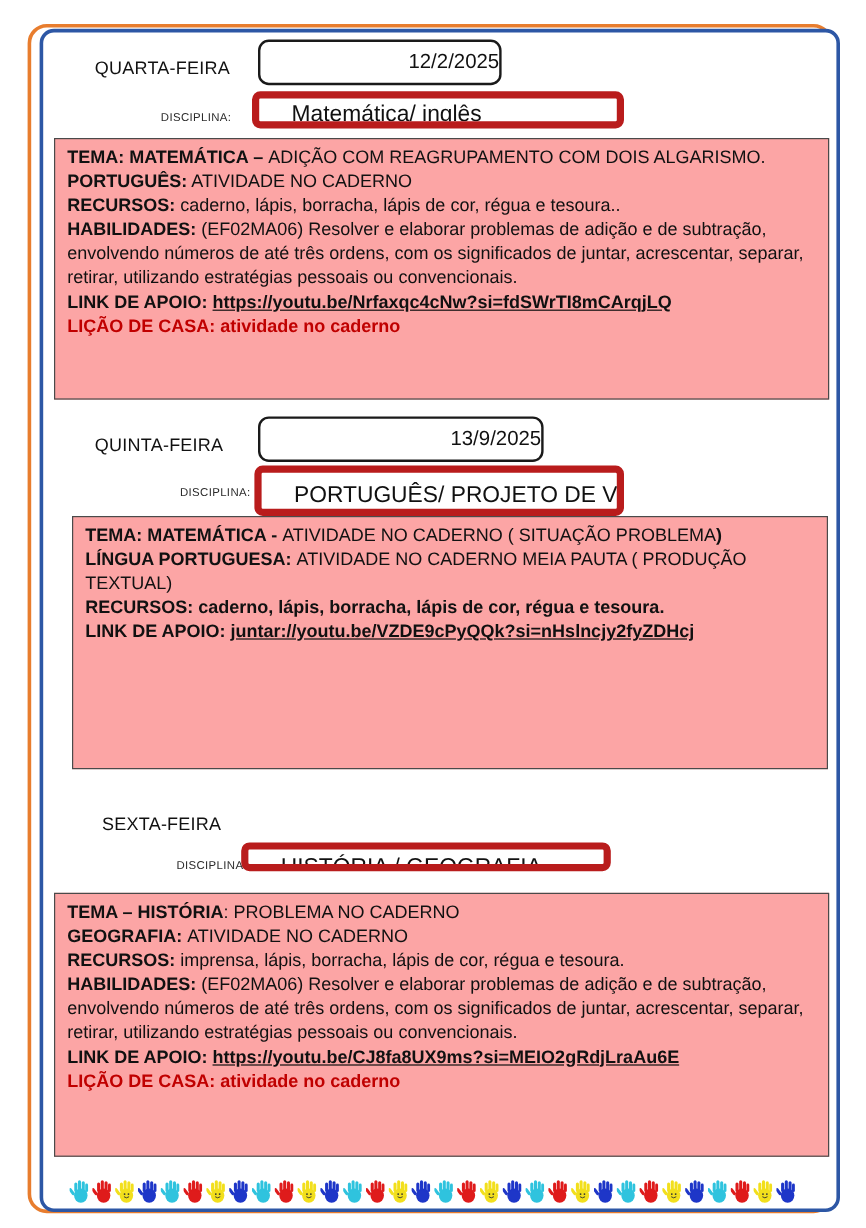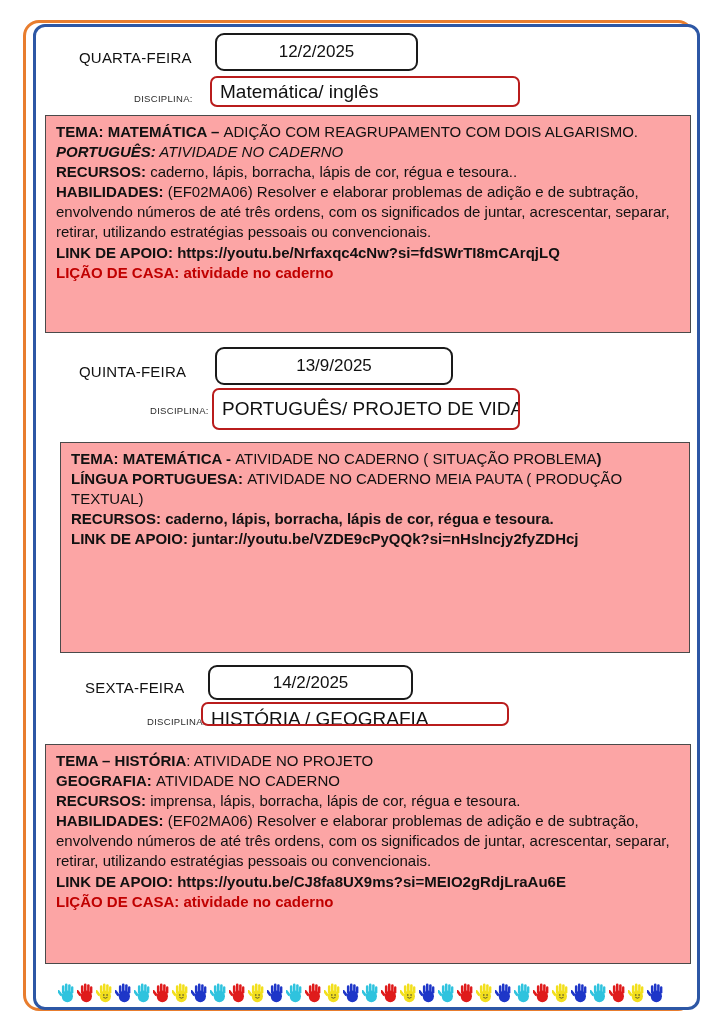--- a/index.html
+++ b/index.html
@@ -4,39 +4,39 @@
 <style>
   html,body{margin:0;padding:0;background:#fff;}
   .page{position:relative;width:722px;height:1023px;background:#fff;overflow:hidden;
         font-family:"Liberation Sans","DejaVu Sans",sans-serif;color:#111;}
   .accent-border{position:absolute;left:23px;top:20px;width:665px;height:985px;
         border:3px solid #E87D2E;border-radius:16px;background:transparent;}
   .frame{position:absolute;left:33px;top:24px;width:661px;height:980px;
         border:3px solid #2D57A5;border-radius:12px;background:#fff;}
   .day{position:absolute;font-weight:normal;font-size:15px;letter-spacing:.2px;}
   .d1{left:79px;top:49px}.d2{left:79px;top:363px}.d3{left:85px;top:679px}
-  .datebox{position:absolute;border:2px solid #1a1a1a;border-radius:9px;text-align:center;
+  .datebox{position:absolute;border:2px solid #1a1a1a;border-radius:9px;text-align:right;
         font-size:17px;background:#fff;box-sizing:border-box;}
   .db1{left:215px;top:33px;width:203px;height:38px;line-height:34px}
   .db2{left:215px;top:347px;width:238px;height:38px;line-height:34px}
   .db3{left:208px;top:665px;width:205px;height:35px;line-height:31px}
   .disclabel{position:absolute;font-size:9.5px;color:#2b2b2b;letter-spacing:.3px;}
   .dl1{left:134px;top:93px}.dl2{left:150px;top:405px}.dl3{left:147px;top:716px}
-  .discbox{position:absolute;border:2px solid #b91c1c;border-radius:7px;font-size:19px;
-        padding-left:8px;white-space:nowrap;overflow:hidden;background:#fff;box-sizing:border-box;}
+  .discbox{position:absolute;border:6px solid #b91c1c;border-radius:7px;font-size:19px;
+        padding-left:27px;white-space:nowrap;overflow:hidden;background:#fff;box-sizing:border-box;}
   .dx1{left:210px;top:76px;width:310px;height:31px;line-height:27px}
   .dx2{left:212px;top:388px;width:308px;height:42px;line-height:38px}
   .dx3{left:201px;top:702px;width:308px;height:24px;line-height:30px}
   .content{position:absolute;border:1.5px solid #4a4a4a;padding:6px 10px;font-size:15px;
         line-height:1.34;overflow:hidden;background:#fca5a5;box-sizing:border-box;}
   .c1{left:45px;top:115px;width:646px;height:218px}
-  .c2{left:60px;top:442px;width:630px;height:211px}
+  .c2{left:60px;top:430px;width:630px;height:211px}
   .c3{left:45px;top:744px;width:646px;height:220px}
   .line{margin:0;}
-  .b{font-weight:bold}.i{font-style:italic}.u{}
+  .b{font-weight:bold}.i{}.u{text-decoration:underline}
   .hands{position:absolute;left:58px;top:974px;width:606px;height:29px;
         display:flex;align-items:flex-end;justify-content:space-between;}
   .hands svg{display:block;}
 </style>
 </head>
 <body>
 
 <div class="page">
   <div class="accent-border"></div>
   <div class="frame"></div>
@@ -67,29 +67,26 @@
     <span>PORTUGUÊS/ PROJETO DE VIDA</span>
   </div>
   <div class="content c2">
       <div class="line"><span class="b">TEMA: MATEMÁTICA - </span><span> ATIVIDADE NO CADERNO ( SITUAÇÃO PROBLEMA</span><span class="b">)</span></div>
       <div class="line"><span class="b">LÍNGUA PORTUGUESA: </span><span>ATIVIDADE NO CADERNO MEIA PAUTA ( PRODUÇÃO TEXTUAL)</span></div>
       <div class="line"><span class="b">RECURSOS: caderno, lápis, borracha, lápis de cor, régua e tesoura.</span></div>
       <div class="line"><span class="b">LINK DE APOIO:  </span><span class="b u">juntar://youtu.be/VZDE9cPyQQk?si=nHslncjy2fyZDHcj</span></div>
     </div>
 
   <div class="day d3">SEXTA-FEIRA</div>
-  <div class="datebox db3">
-    <span>14/2/2025</span>
-  </div>
   <div class="disclabel dl3">DISCIPLINA:</div>
   <div class="discbox dx3">
     <span>HISTÓRIA / GEOGRAFIA</span>
   </div>
   <div class="content c3">
-      <div class="line"><span class="b">TEMA – HISTÓRIA</span><span>: ATIVIDADE NO PROJETO</span></div>
+      <div class="line"><span class="b">TEMA – HISTÓRIA</span><span>: PROBLEMA NO CADERNO</span></div>
       <div class="line"><span class="b">GEOGRAFIA: </span><span>ATIVIDADE NO CADERNO</span></div>
       <div class="line"><span class="b">RECURSOS: </span><span>imprensa, lápis, borracha, lápis de cor, régua e tesoura.</span></div>
       <div class="line"><span class="b">HABILIDADES:  </span><span>(EF02MA06) Resolver e elaborar problemas de adição e de subtração, envolvendo números de até três ordens, com os significados de juntar,  acrescentar, separar, retirar, utilizando estratégias pessoais ou convencionais.</span></div>
       <div class="line"><span class="b">LINK DE APOIO: </span><span class="b u">https://youtu.be/CJ8fa8UX9ms?si=MEIO2gRdjLraAu6E</span></div>
       <div class="line"><span class="b" style="color: rgb(192, 0, 0);">LIÇÃO DE CASA: atividade no caderno</span></div>
     </div>
 
   <div class="hands">
       <svg width="17" height="21" viewBox="0 0 20 24">
         <g fill="#2FC3DE">

